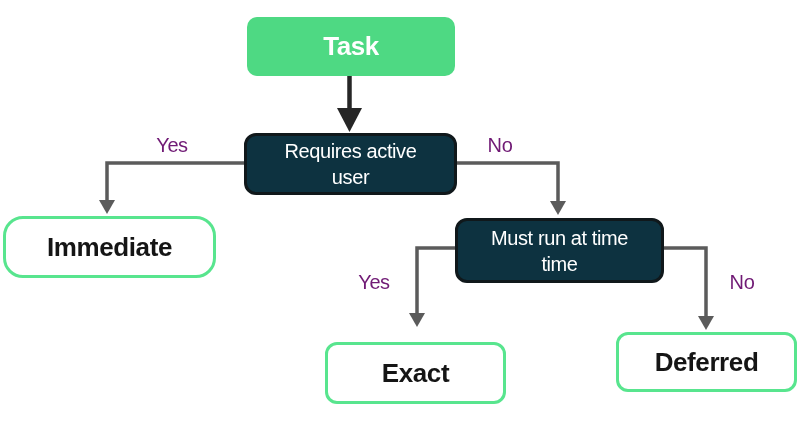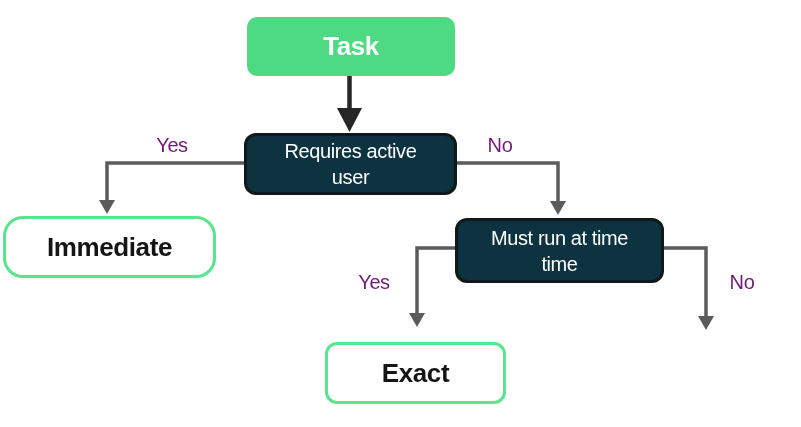--- a/index.html
+++ b/index.html
@@ -108,19 +108,22 @@
   </div>
 
   <div class="node node-outcome node-immediate">
     <span>Immediate</span>
   </div>
 
   <div class="node node-outcome node-exact">
     <span>Exact</span>
   </div>
 
+  <div class="node node-outcome node-deferred">
+    <span>Deferred</span>
+  </div>
 
   <div class="edge-label lbl-yes1">Yes</div>
   <div class="edge-label lbl-no1">No</div>
   <div class="edge-label lbl-yes2">Yes</div>
   <div class="edge-label lbl-no2">No</div>
 
 </div>
 
 </body></html>

